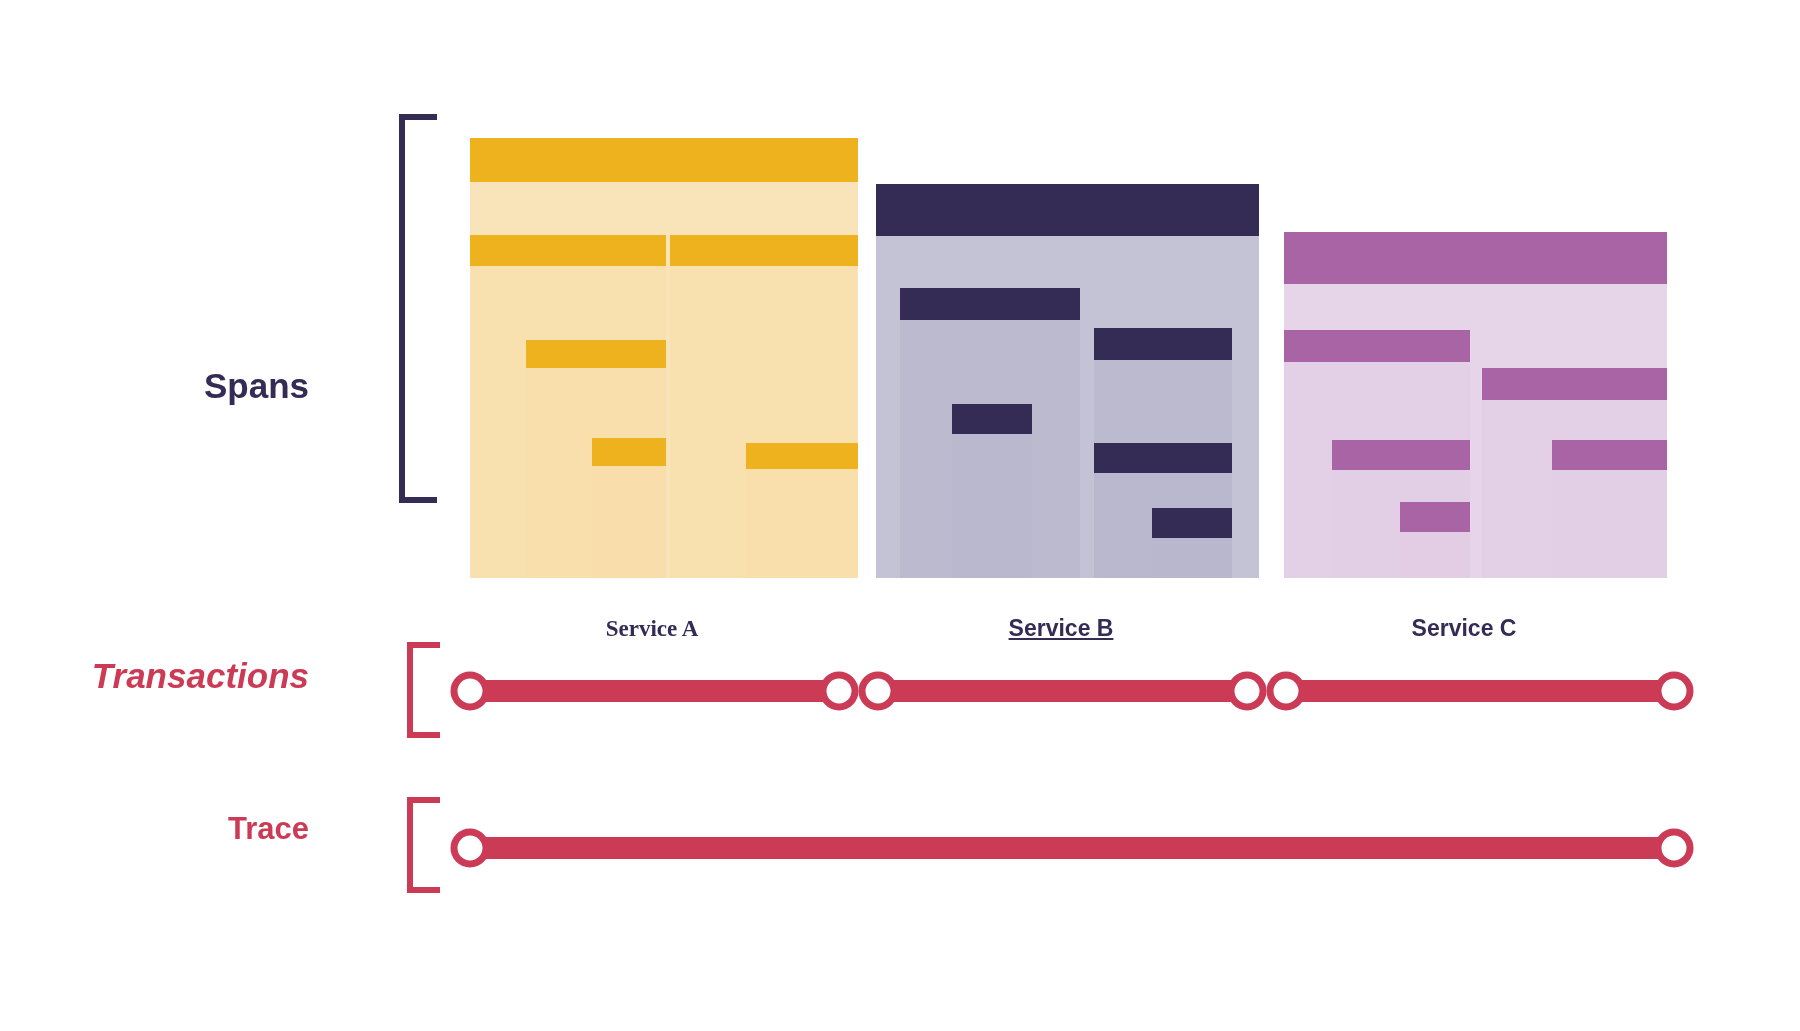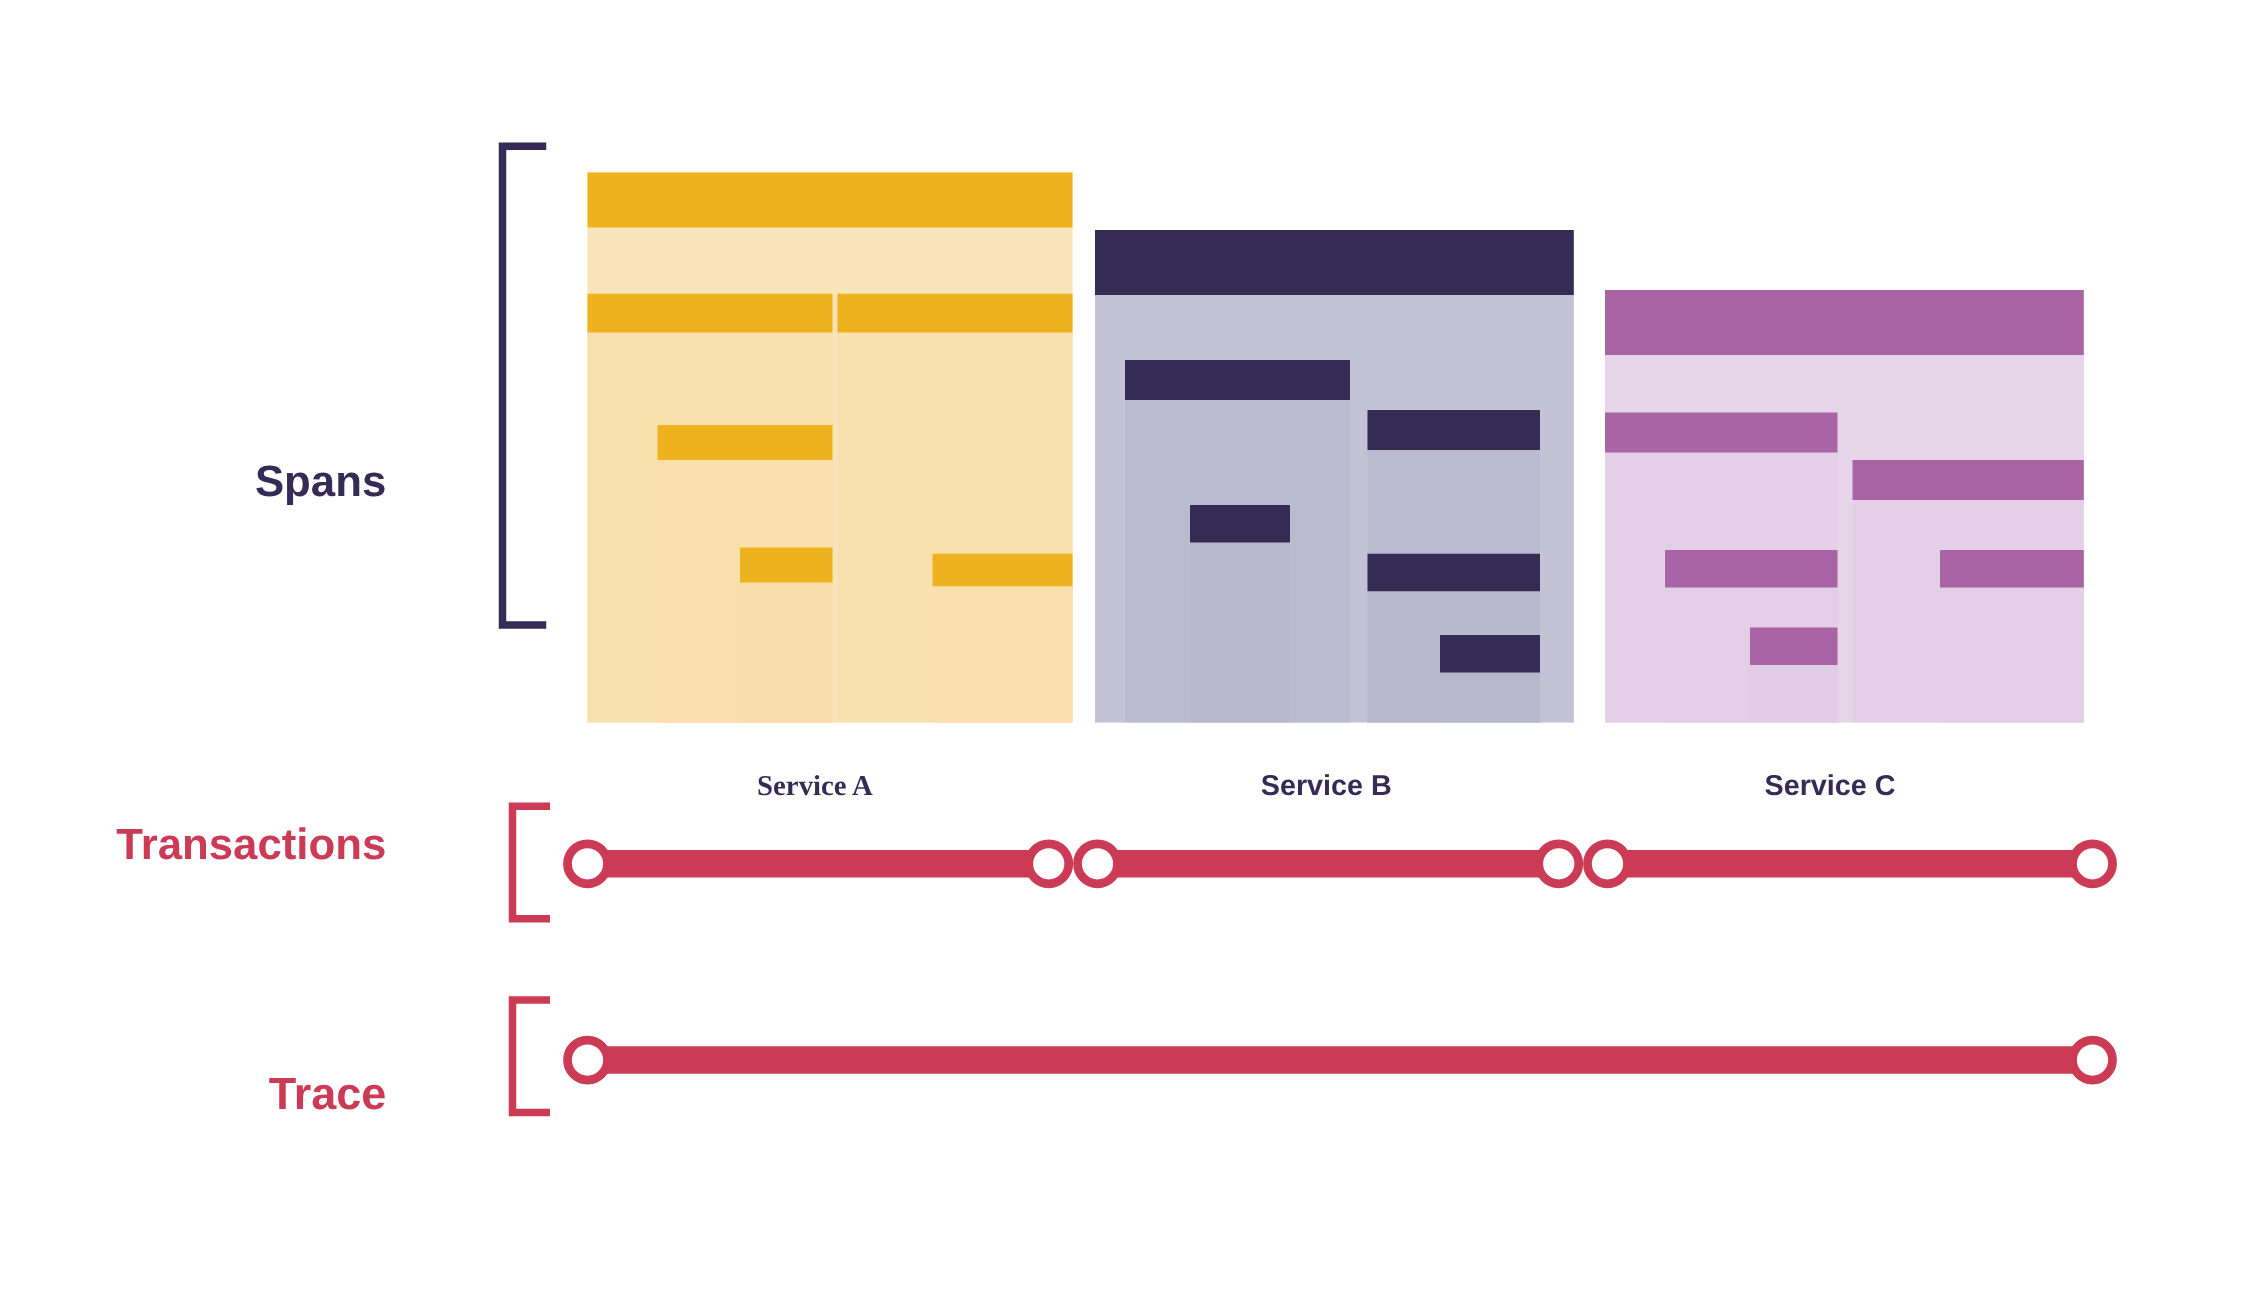--- a/index.html
+++ b/index.html
@@ -39,27 +39,27 @@
     font-size: 35px;
     color: #342c55;
     right: 1495px;
     top: 368px;
   }
   .label-transactions {
     font-size: 35px;
     color: #cc3b55;
     right: 1495px;
     top: 658px;
+    font-style: italic;
   }
   .label-trace {
-    font-size: 36px;
+    font-size: 31px;
     color: #cc3b55;
     right: 1495px;
     top: 813px;
-    margin-top: 44px;
   }
   .service-label {
     position: absolute;
     font-size: 23px;
     font-weight: bold;
     color: #342c55;
     text-align: center;
     white-space: nowrap;
     transform: translateX(-50%);
     line-height: 1;
@@ -184,17 +184,17 @@
   </svg>
 
   <div class="row-label label-spans">Spans</div>
 
   <div class="row-label label-transactions">Transactions</div>
 
   <div class="row-label label-trace">Trace</div>
 
   <div id="service-labels">
       <div class="service-label" style="left: 648px; top: 617px; font-family: Liberation Serif, serif;">Service A</div>
-      <div class="service-label" style="left: 1057px; top: 617px;">Service B</div>
+      <div class="service-label" style="left: 1057px; top: 617px; text-decoration: underline;">Service B</div>
       <div class="service-label" style="left: 1460px; top: 617px;">Service C</div>
     </div>
 
 </div>
 
 </body></html>

